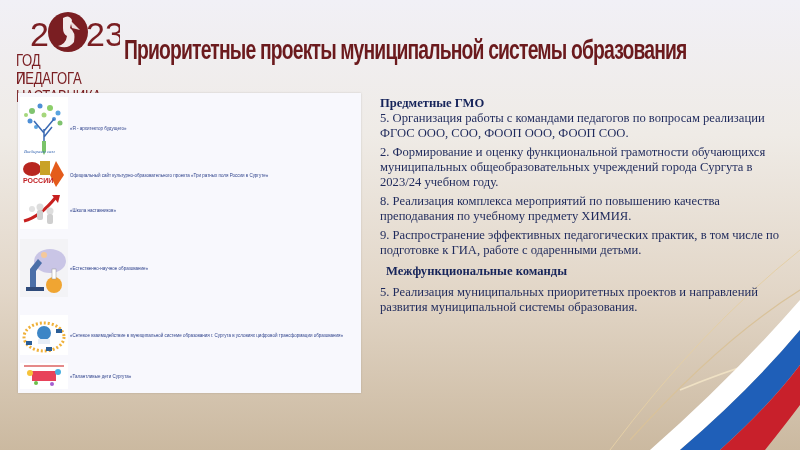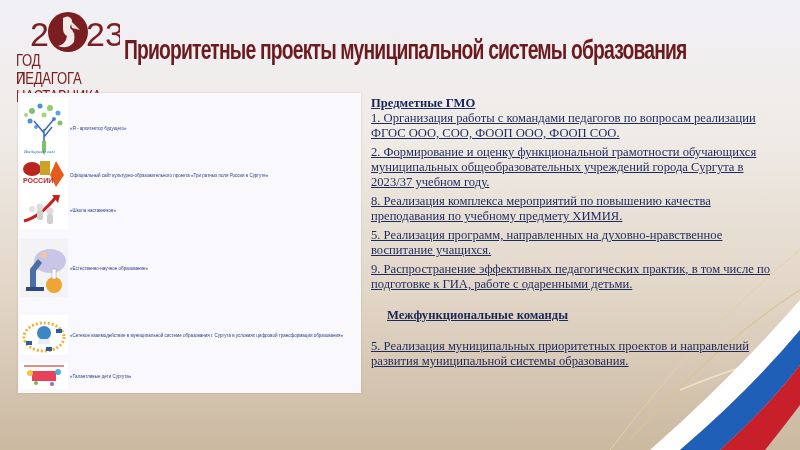--- a/index.html
+++ b/index.html
@@ -26,26 +26,26 @@
     position:absolute; left:18px; top:93px; width:343px; height:300px;
     background:#f8f8fd; box-shadow:0 0 2px rgba(0,0,0,0.15);
   }
   .link-item { position:absolute; left:2px; display:flex; align-items:center; }
   .thumb { width:48px; flex:none; position:relative; overflow:hidden; }
   .link-text {
     font-family:"Liberation Sans", sans-serif; font-size:4.5px; color:#2b3f8a;
     margin-left:2px; white-space:nowrap; text-decoration:none;
   }
   .content {
-    position:absolute; left:371px; top:96px; width:410px; color:#1f2a5c;
-    font-size:12.6px; line-height:15px;text-decoration:underline;
+    position:absolute; left:380px; top:96px; width:410px; color:#1f2a5c;
+    font-size:12.6px; line-height:15px;
   }
   .content .heading { font-weight:bold; color:#16245a; }
   .content p { margin:0 0 4px 0; }
-  .content .sec-heading { font-weight:bold; color:#16245a; margin:16px; }
+  .content .sec-heading { font-weight:bold; color:#16245a; margin:6px; }
   .ribbon { position:absolute; right:0; bottom:0; width:230px; height:260px; }
 </style>
 </head>
 <body>
 
 <div class="logo">
   <svg class="logo-year" viewBox="0 0 90 44">
     <text x="0" y="36" font-family="Liberation Sans, sans-serif" font-size="34" fill="#7a1e22">2</text>
     <circle cx="38" cy="22" r="20" fill="#7a1e22"></circle>
     <path d="M33 8 q6 -4 9 2 l-2 8 q6 4 4 14 q-6 8 -16 4 q8 -2 9 -10 q-4 -2 -4 -8 z" fill="#ffffff" opacity="0.9"></path>
@@ -161,20 +161,19 @@
   <path d="M230 100 Q150 150 60 250" stroke="#d9c29a" stroke-width="1.2" fill="none"></path>
   <path d="M230 60 Q130 140 40 260" stroke="#e4cfa6" stroke-width="1" fill="none"></path>
   <path d="M230 160 Q170 175 110 200" stroke="#efe1c4" stroke-width="1.5" fill="none"></path>
   <path d="M230 110 Q160 190 80 260 L110 260 Q180 200 230 140 Z" fill="#ffffff"></path>
   <path d="M230 140 Q180 200 110 260 L150 260 Q200 215 230 175 Z" fill="#1f5fb8"></path>
   <path d="M230 175 Q200 215 150 260 L195 260 Q215 235 230 215 Z" fill="#c8202b"></path>
 </svg>
 
 <div class="content">
   <div class="heading">Предметные ГМО</div>
-  <p>1. Организация работы с командами педагогов по вопросам реализации ФГОС ООО, СОО, ФООП ООО, ФООП СОО.</p>
-  <p>2. Формирование и оценку функциональной грамотности обучающихся муниципальных общеобразовательных учреждений города Сургута в 2023/37 учебном году.</p>
+  <p>5. Организация работы с командами педагогов по вопросам реализации ФГОС ООО, СОО, ФООП ООО, ФООП СОО.</p>
+  <p>2. Формирование и оценку функциональной грамотности обучающихся муниципальных общеобразовательных учреждений города Сургута в 2023/24 учебном году.</p>
   <p>8. Реализация комплекса мероприятий по повышению качества преподавания по учебному предмету ХИМИЯ.</p>
-  <p>5. Реализация программ, направленных на духовно-нравственное воспитание учащихся.</p>
   <p>9. Распространение эффективных педагогических практик, в том числе по подготовке к ГИА, работе с одаренными детьми.</p>
   <div class="sec-heading">Межфункциональные команды</div>
   <p>5. Реализация муниципальных приоритетных проектов и направлений развития муниципальной системы образования.</p>
 </div>
 
 </body></html>

